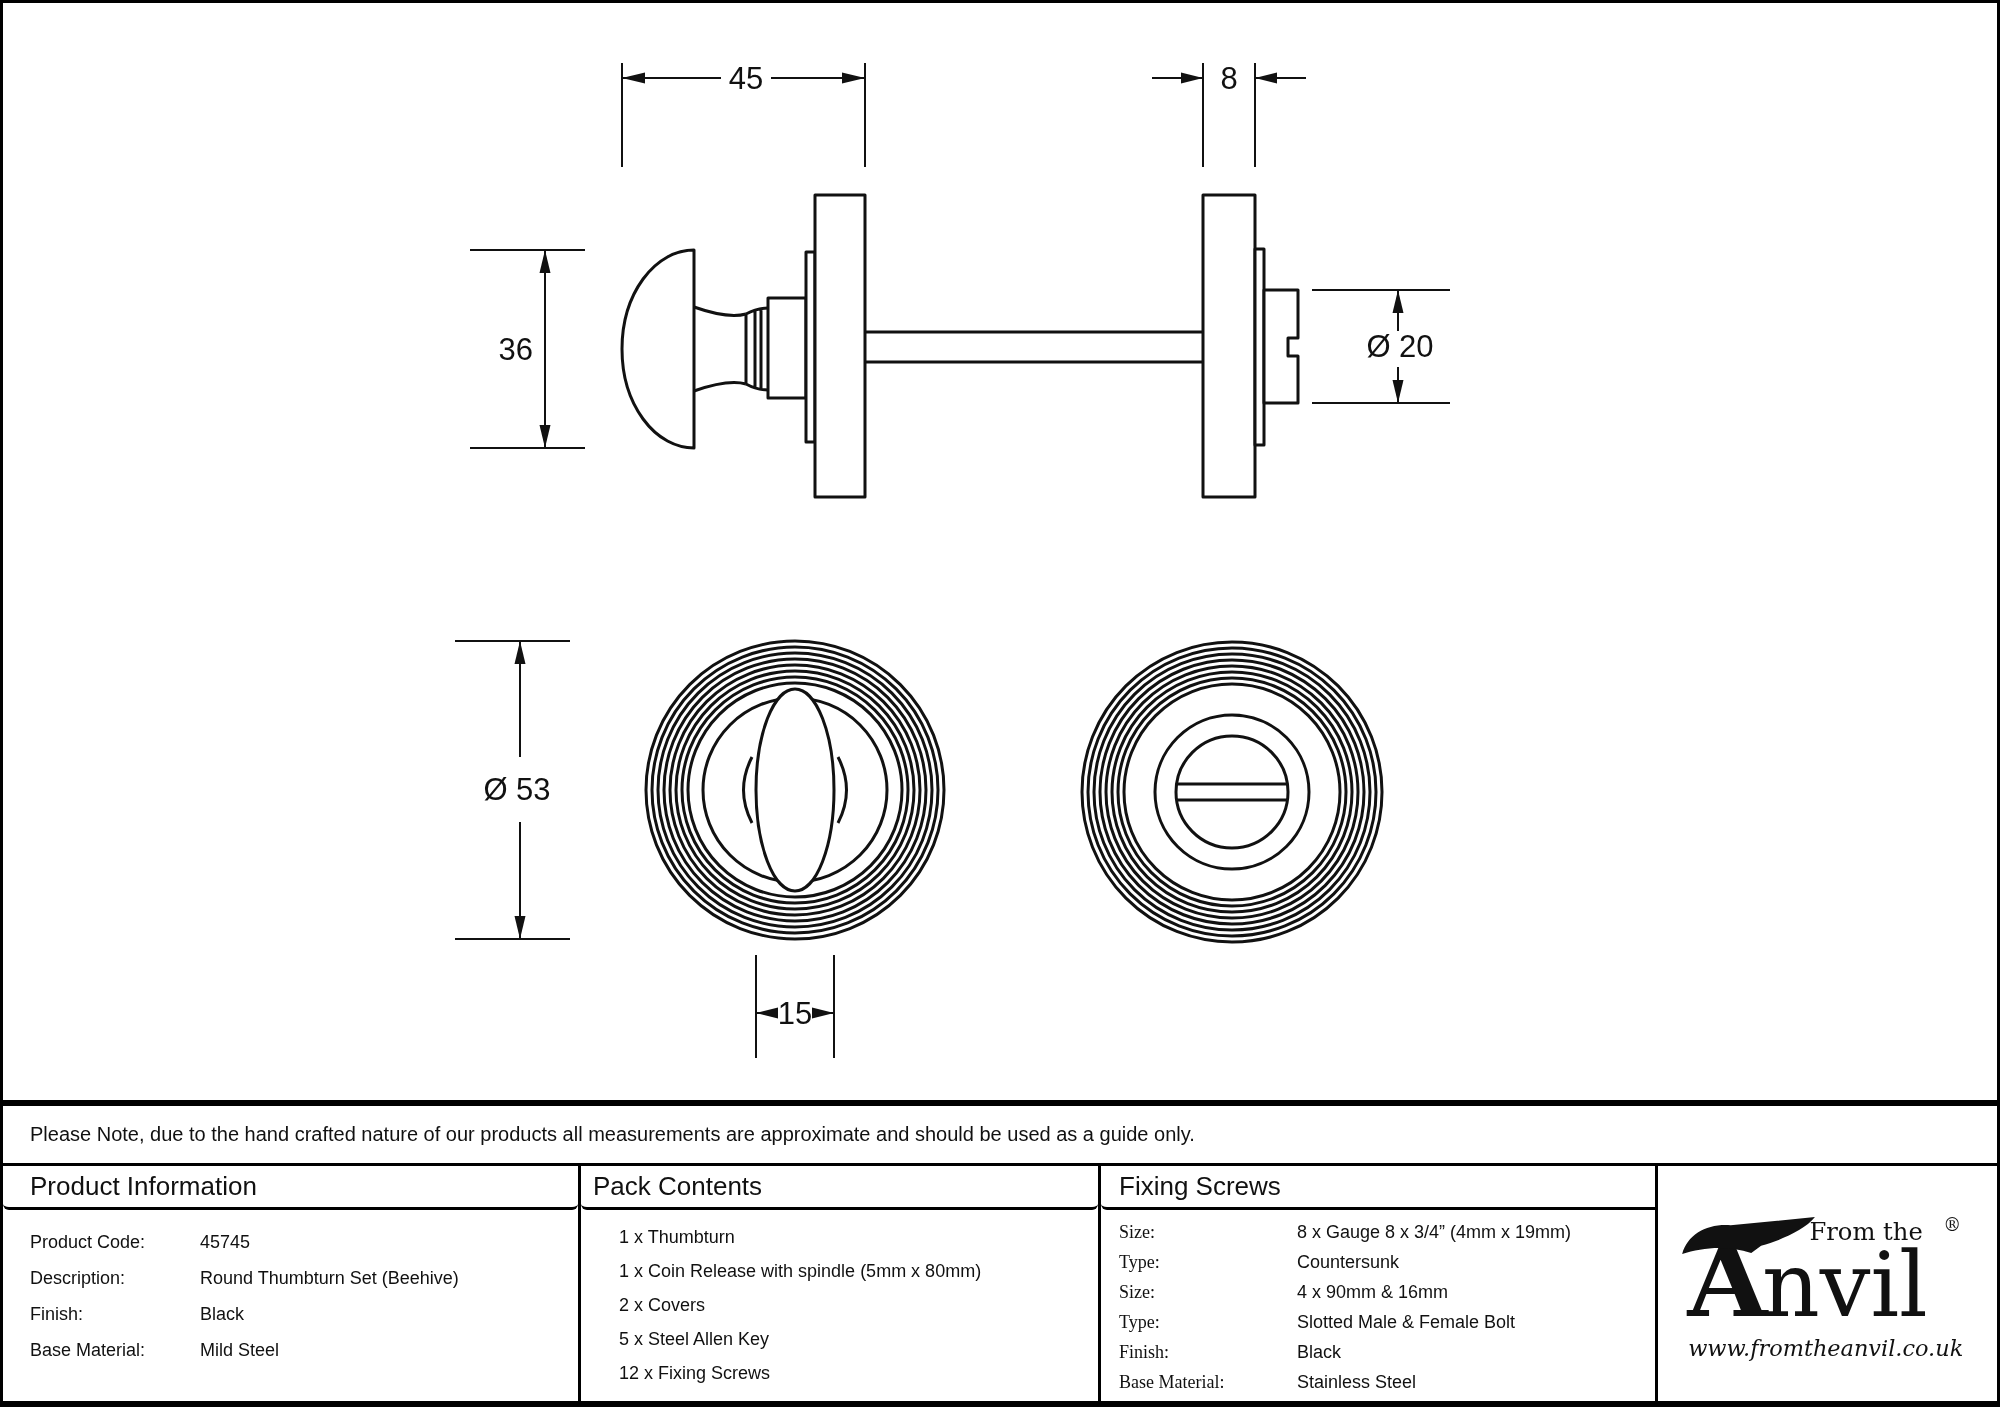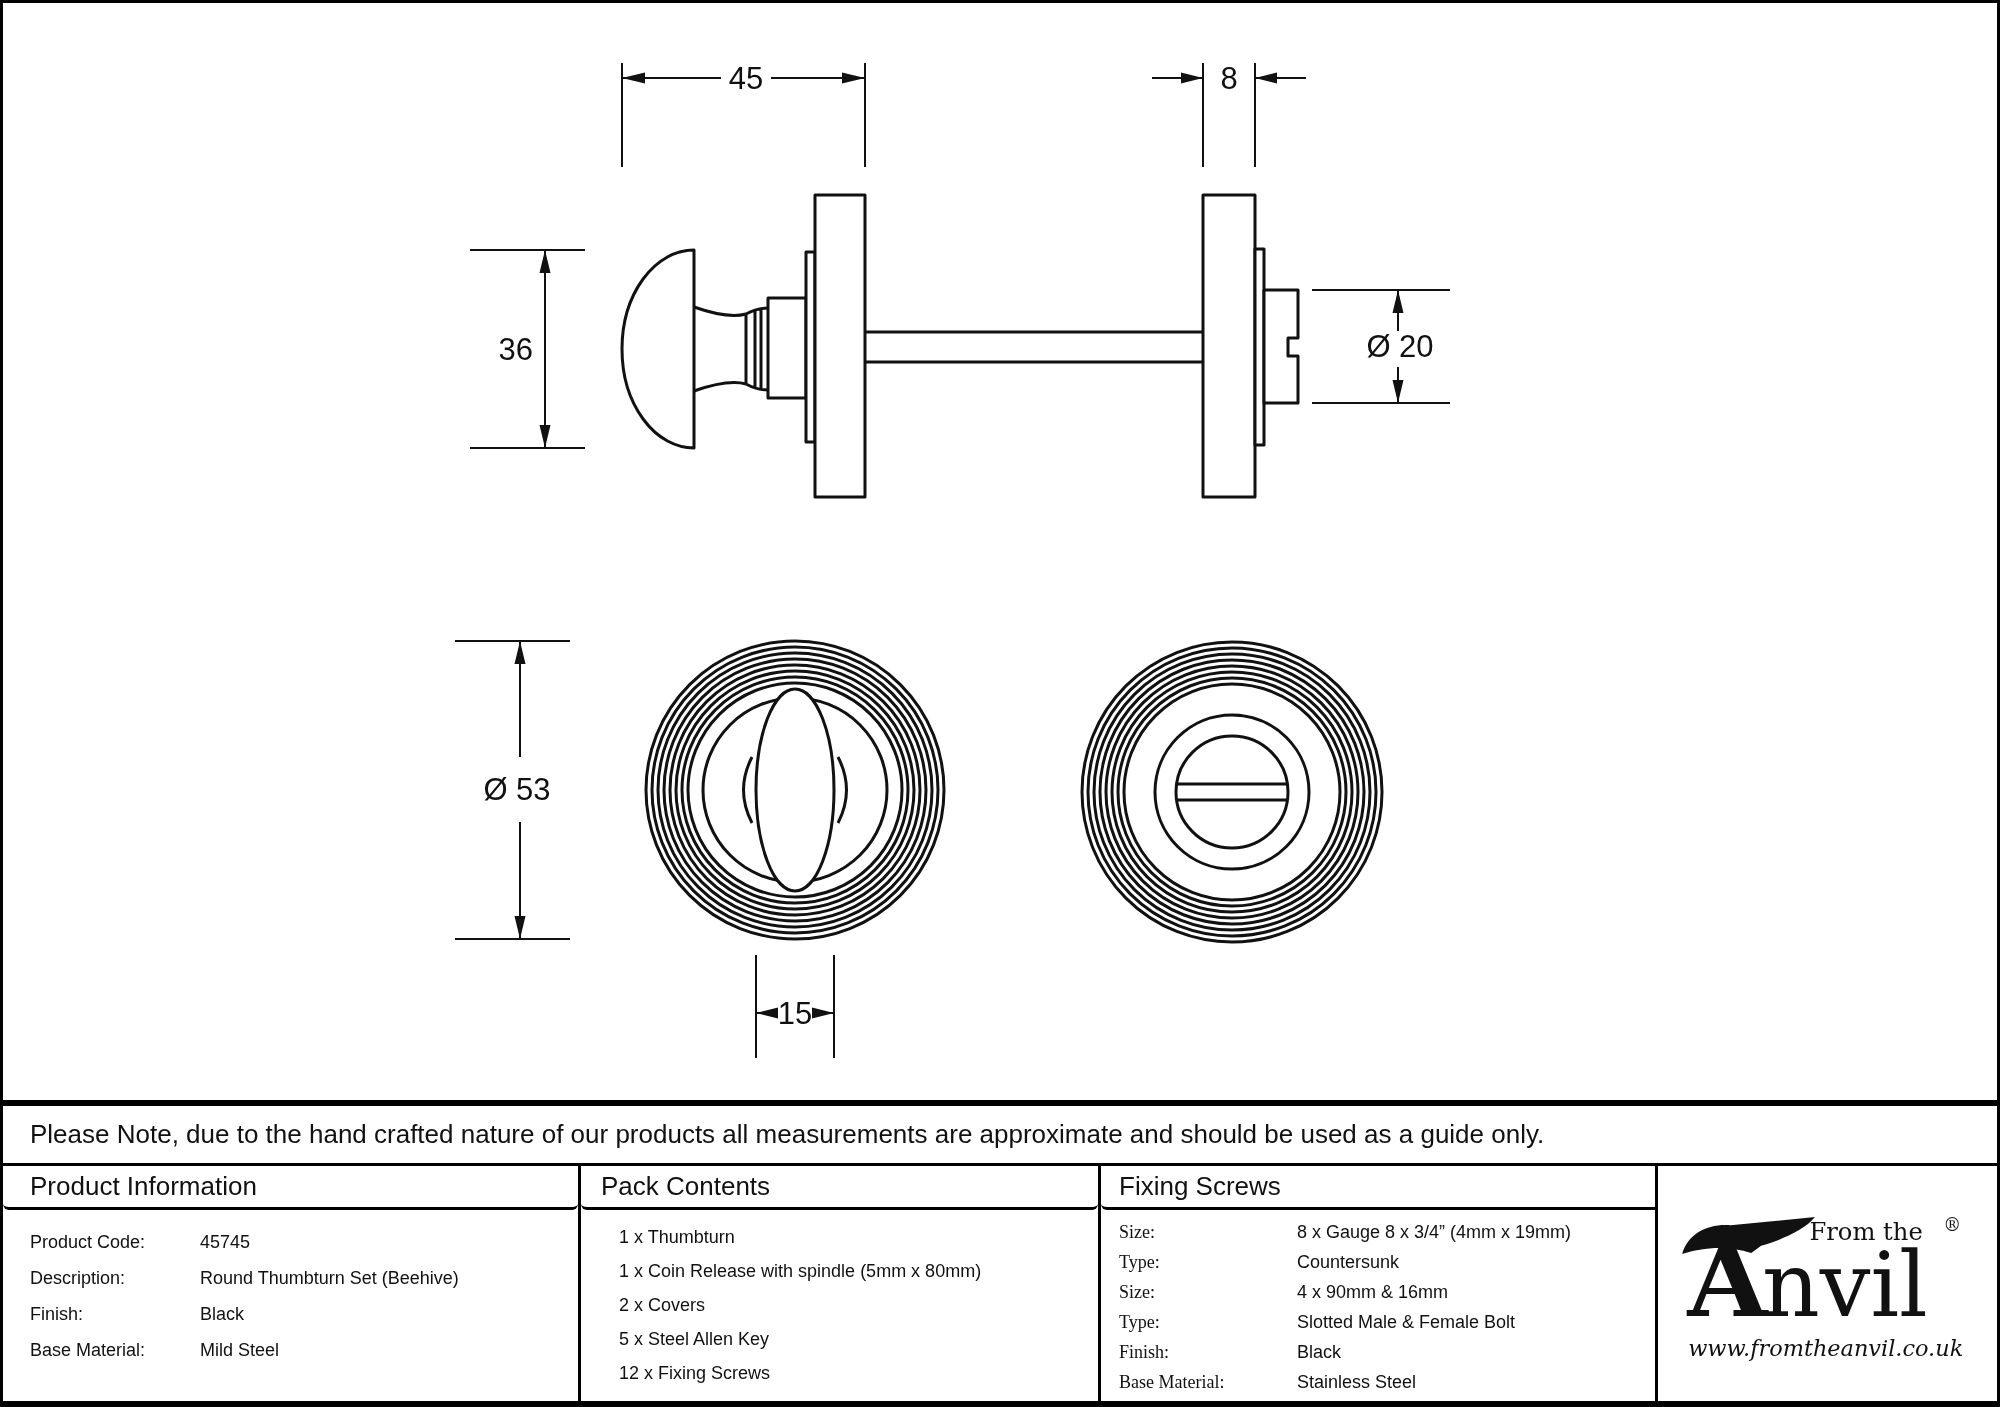--- a/index.html
+++ b/index.html
@@ -13,31 +13,31 @@
     font-family:"Liberation Sans",sans-serif;
     color:#111;
     overflow:hidden;
   }
   svg.drawing{position:absolute;left:0;top:0;}
   .note-row{
     position:absolute;left:0;top:1097px;width:1994px;height:66px;
     box-sizing:border-box;
     border-top:6px solid #000;border-bottom:3px solid #000;
     display:flex;align-items:center;
-    padding-left:27px;font-size:26px;
+    padding-left:27px;font-size:20px;
   }
   .info-table{position:absolute;left:0;top:1163px;width:1994px;height:235px;}
   .col{position:absolute;top:0;bottom:0;box-sizing:border-box;background:#fff;}
   .c1{left:0;width:575px;}
   .c2{left:575px;width:520px;border-left:3px solid #000;}
   .c3{left:1095px;width:596px;border-left:3px solid #000;}
   .c4{left:1652px;width:342px;border-left:3px solid #000;display:flex;align-items:center;justify-content:center;}
   .hdr{height:44px;box-sizing:border-box;border-bottom:3px solid #000;display:flex;align-items:center;font-size:26px;border-radius:6px;}
   .c1 .hdr{padding-left:27px;}
-  .c2 .hdr{padding-left:20px;}
+  .c2 .hdr{padding-left:12px;}
   .c3 .hdr{padding-left:18px;}
   .cell-body{font-size:18px;}
   .c1 .cell-body{padding:14px 0 0 27px;}
   .c2 .cell-body{padding:10px 0 0 20px;}
   .c3 .cell-body{padding:7px 0 0 18px;}
   .kv{display:flex;line-height:36px;}
   .c3 .kv{line-height:30px;}
   .c1 .k{width:170px;flex:none;}
   .c3 .k{width:178px;flex:none;font-family:Liberation Serif, serif;}
   .li{line-height:34px;margin-left:18px;}

